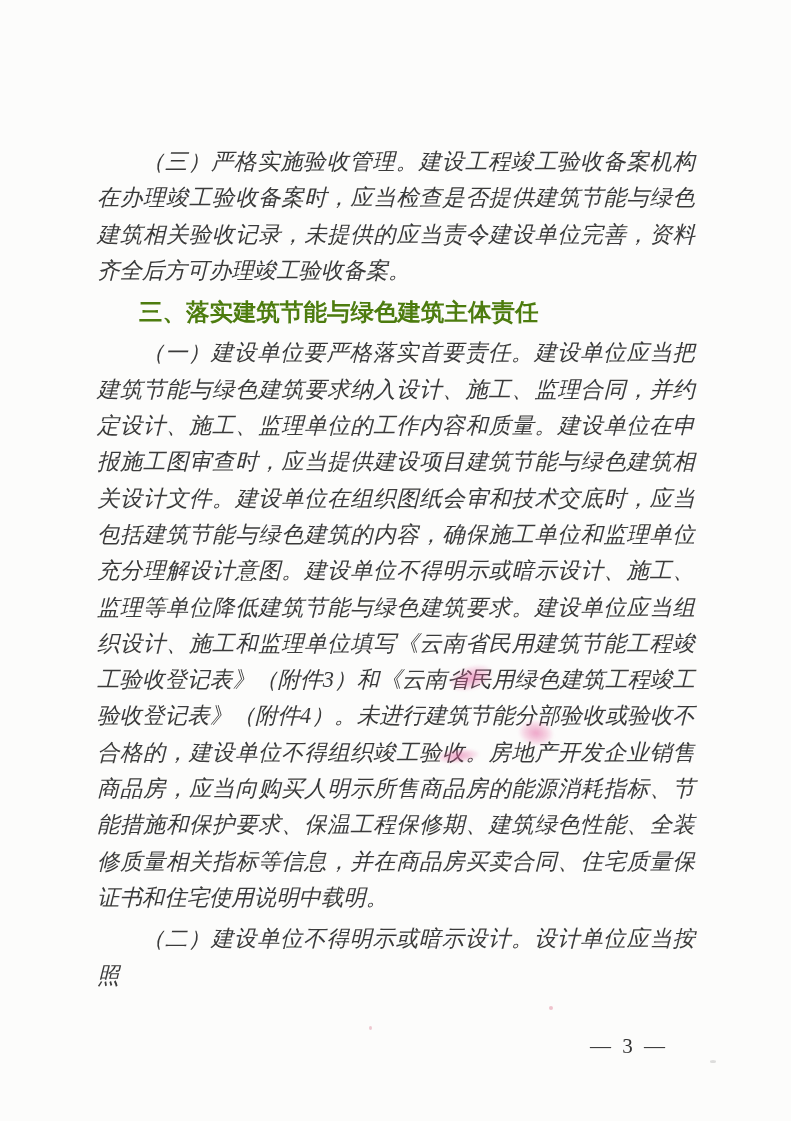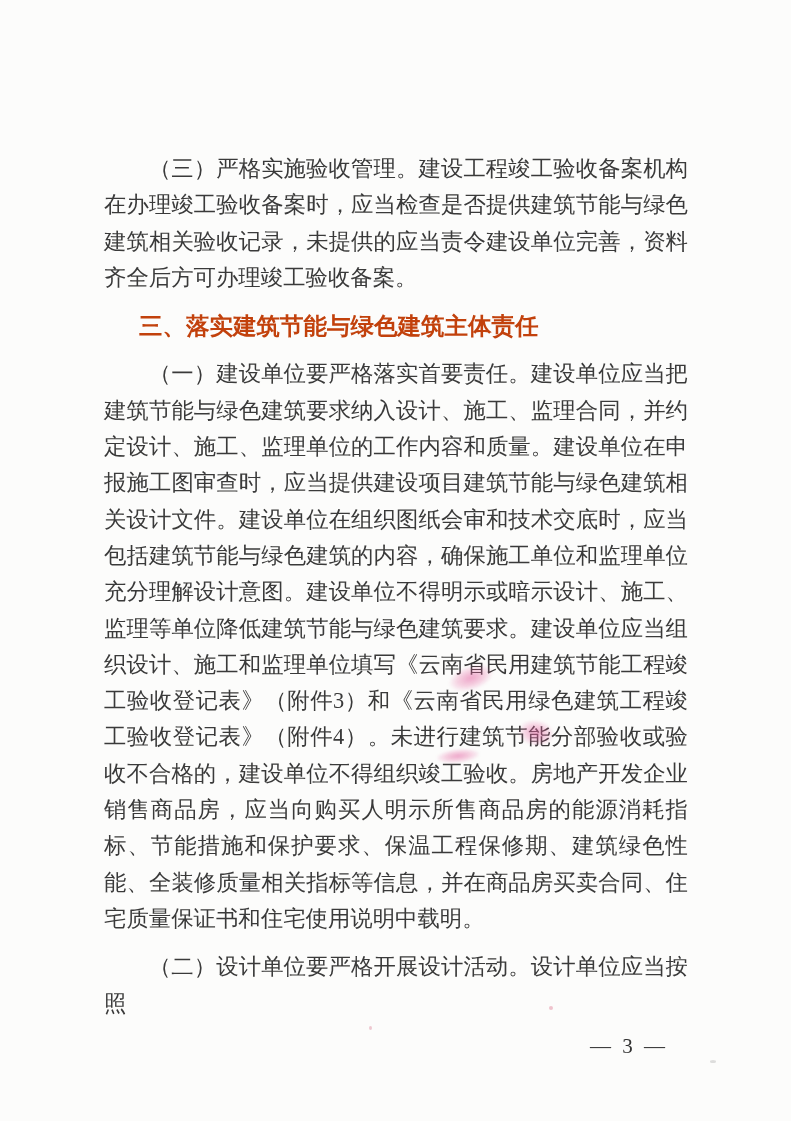--- a/index.html
+++ b/index.html
@@ -20,30 +20,31 @@
     position: absolute;
     left: 92px;
     top: 139px;
     width: 608px;
     color: #3a3a3a;
     font-size: 22.4px;
     line-height: 36.3px;
     text-align: justify;
   }
   .content p {
-    margin: 12px;
+    margin: 5px;
     text-indent: 2em;
+    font-style: italic;
   }
   .content h3.heading {
     margin: 0;
     text-indent: 2em;
     font-family: "Liberation Sans", "DejaVu Sans", sans-serif;
     font-size: 23.5px;
     font-weight: 700;
-    color: #c2410c;
+    color: #4d7c0f;
     line-height: 36.3px;
     text-align: left;
   }
   .page-number {
     position: absolute;
     left: 590px;
     top: 1034px;
     color: #333333;
     font-size: 21px;
     letter-spacing: 3px;
@@ -70,21 +71,21 @@
 </style>
 </head>
 <body>
 
 <div class="page">
 
   <div class="content">
     <p>（三）严格实施验收管理。建设工程竣工验收备案机构在办理竣工验收备案时，应当检查是否提供建筑节能与绿色建筑相关验收记录，未提供的应当责令建设单位完善，资料齐全后方可办理竣工验收备案。</p>
     <h3 class="heading">三、落实建筑节能与绿色建筑主体责任</h3>
     <p>（一）建设单位要严格落实首要责任。建设单位应当把建筑节能与绿色建筑要求纳入设计、施工、监理合同，并约定设计、施工、监理单位的工作内容和质量。建设单位在申报施工图审查时，应当提供建设项目建筑节能与绿色建筑相关设计文件。建设单位在组织图纸会审和技术交底时，应当包括建筑节能与绿色建筑的内容，确保施工单位和监理单位充分理解设计意图。建设单位不得明示或暗示设计、施工、监理等单位降低建筑节能与绿色建筑要求。建设单位应当组织设计、施工和监理单位填写《云南省民用建筑节能工程竣工验收登记表》（附件3）和《云南省民用绿色建筑工程竣工验收登记表》（附件4）。未进行建筑节能分部验收或验收不合格的，建设单位不得组织竣工验收。房地产开发企业销售商品房，应当向购买人明示所售商品房的能源消耗指标、节能措施和保护要求、保温工程保修期、建筑绿色性能、全装修质量相关指标等信息，并在商品房买卖合同、住宅质量保证书和住宅使用说明中载明。</p>
-    <p>（二）设计单位要严格开展设计活动。设计单位应当按照</p>
+    <p>（二）建设单位不得明示或暗示设计。设计单位应当按照</p>
   </div>
 
   <div class="smudge smudge-1"></div>
   <div class="smudge smudge-2"></div>
   <div class="smudge smudge-3"></div>
   <div class="speck speck-1"></div>
   <div class="speck speck-2"></div>
   <div class="speck speck-3"></div>
 
   <div class="page-number">— 3 —</div>

